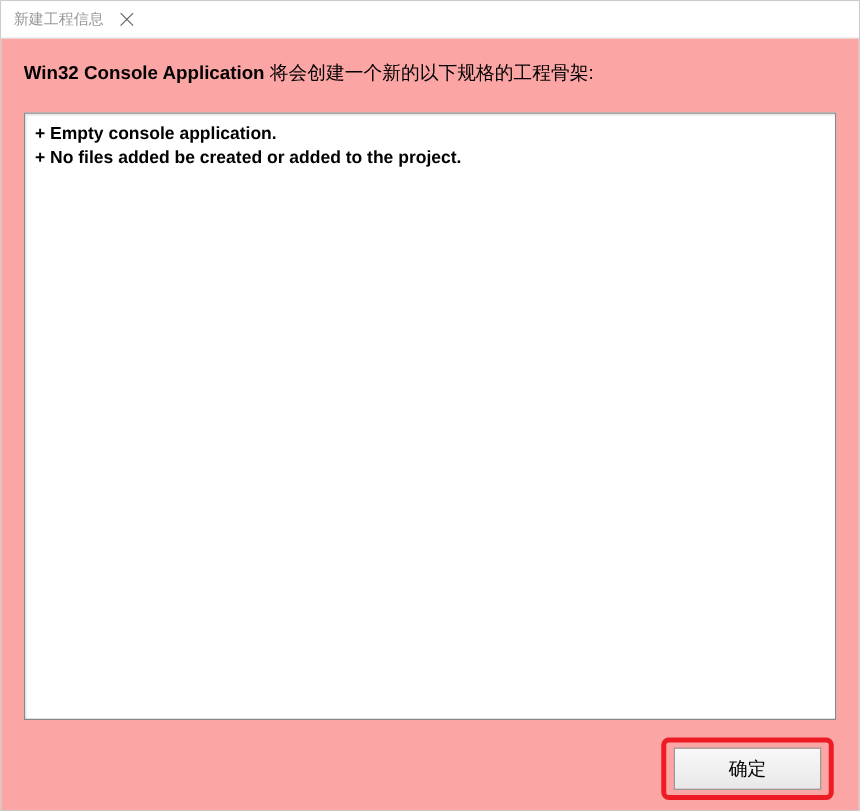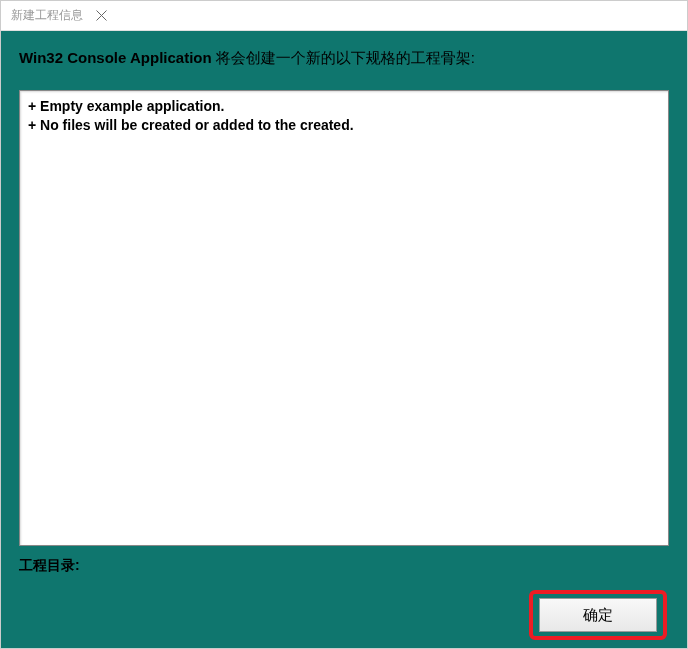--- a/index.html
+++ b/index.html
@@ -48,21 +48,21 @@
       width: 11px;
       height: 11px;
       stroke: #666;
       stroke-width: 1;
     }
     .content {
       flex: 1;
       padding: 18px 18px 16px 18px;
       display: flex;
       flex-direction: column;
-      background: #0f766e;
+      background: #fca5a5;
     }
     .heading {
       font-size: 15px;
       color: #000;
       margin-bottom: 22px;
       font-weight: normal;
     }
     .heading .bold {
       font-weight: bold;
     }
@@ -132,25 +132,24 @@
       </svg>
     </div>
   </div>
 
   <div class="content">
     <div class="heading">
       <span class="bold">Win32 Console Application</span><span> 将会创建一个新的以下规格的工程骨架:</span>
     </div>
 
     <div class="info-box">
-      <div class="info-line">+ Empty example application.</div>
-      <div class="info-line">+ No files will be created or added to the created.</div>
+      <div class="info-line">+ Empty console application.</div>
+      <div class="info-line">+ No files added be created or added to the project.</div>
     </div>
 
-    <div class="project-dir">工程目录:</div>
 
     <div class="button-row">
       <span class="btn-highlight-wrap">
         <button class="btn">确定</button>
       </span>
     </div>
   </div>
 </div>
 
 </body></html>

